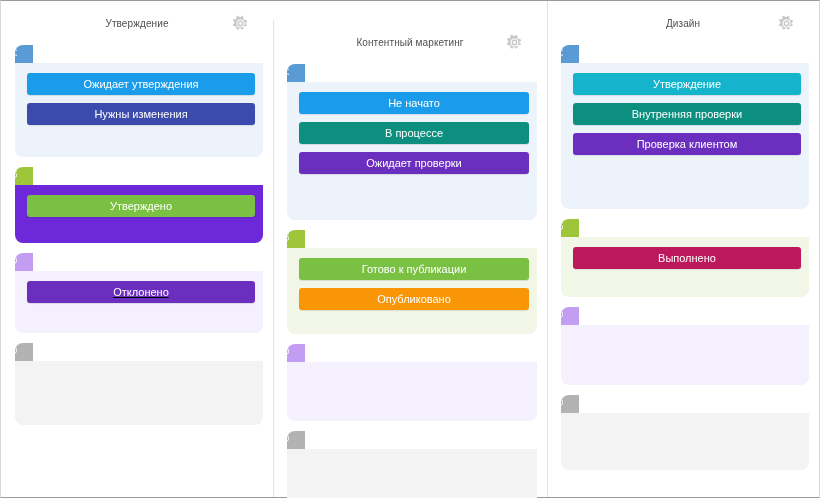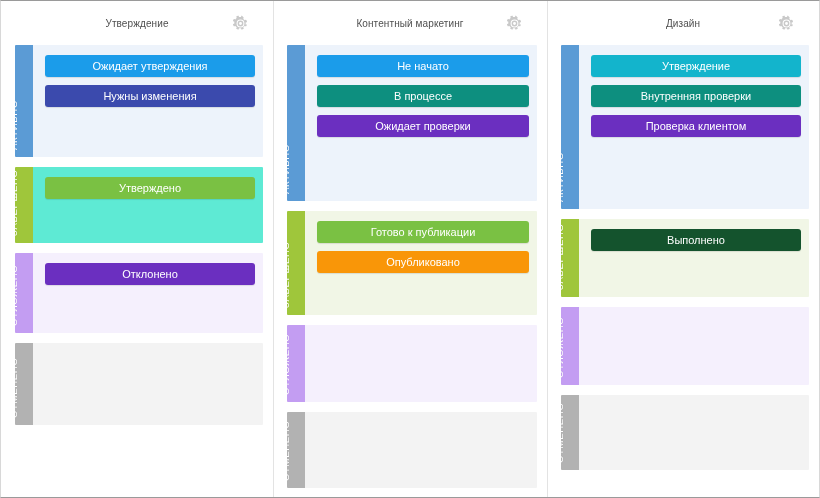--- a/index.html
+++ b/index.html
@@ -19,21 +19,21 @@
     border-left:1px solid #d8d8d8;
     border-right:1px solid #d8d8d8;
     box-sizing:border-box;
   }
   .column{
     position:relative;
     box-sizing:border-box;
     padding:0;
   }
   .col-1{width:272px;}
-  .col-2{width:274px;}
+  .col-2{width:274px;margin-top:19px;}
   .col-3{width:272px;}
   .col-sep{
     position:absolute;top:0;bottom:0;width:1px;background:#e3e3e3;
   }
   .col-head{
     height:44px;
     display:flex;
     align-items:center;
     justify-content:center;
     position:relative;
@@ -55,23 +55,24 @@
     cursor:pointer;
   }
   .gear svg{display:block;}
 
   .bands{position:relative;padding:0 10px 0 14px;}
 
   .band{
     position:relative;
     display:flex;
     margin-bottom:10px;
-    border-radius:1px;
+    border-radius:8px;
     overflow:hidden;
     box-sizing:border-box;
+    flex-direction:column;
   }
   .band-tab{
     width:18px;
     flex:0 0 18px;
     position:relative;
   }
   .band-tab span{
     position:absolute;
     left:50%;
     bottom:7px;
@@ -143,25 +144,25 @@
           </div>
           <div class="band-body" style="background: rgb(237, 243, 251);">
             <button class="chip" style="background: rgb(27, 156, 234);">Ожидает утверждения</button>
             <button class="chip" style="background: rgb(59, 74, 173);">Нужны изменения</button>
           </div>
         </div>
         <div class="band band-complete" style="height: 76px;">
           <div class="band-tab" style="background: rgb(159, 198, 59);">
             <span>ЗАВЕРШЕНО</span>
           </div>
-          <div class="band-body" style="background: #5eead4;">
+          <div class="band-body" style="background: #6d28d9;">
             <button class="chip" style="background: rgb(122, 193, 67);">Утверждено</button>
           </div>
         </div>
-        <div class="band band-deferred" style="height: 80px;">
+        <div class="band band-deferred" style="height: 80px; text-decoration: underline;">
           <div class="band-tab" style="background: rgb(195, 157, 242);">
             <span>ОТЛОЖЕНО</span>
           </div>
           <div class="band-body" style="background: rgb(245, 240, 253);">
             <button class="chip" style="background: rgb(107, 47, 192);">Отклонено</button>
           </div>
         </div>
         <div class="band band-cancel" style="height: 82px;">
           <div class="band-tab" style="background: rgb(178, 178, 178);">
             <span>ОТМЕНЕНО</span>
@@ -234,21 +235,21 @@
             <button class="chip" style="background: rgb(19, 180, 204);">Утверждение</button>
             <button class="chip" style="background: rgb(13, 143, 127);">Внутренняя проверки</button>
             <button class="chip" style="background: rgb(107, 47, 192);">Проверка клиентом</button>
           </div>
         </div>
         <div class="band band-complete" style="height: 78px;">
           <div class="band-tab" style="background: rgb(159, 198, 59);">
             <span>ЗАВЕРШЕНО</span>
           </div>
           <div class="band-body" style="background: rgb(241, 246, 230);">
-            <button class="chip" style="background: #14532d;">Выполнено</button>
+            <button class="chip" style="background: #be185d;">Выполнено</button>
           </div>
         </div>
         <div class="band band-deferred" style="height: 78px;">
           <div class="band-tab" style="background: rgb(195, 157, 242);">
             <span>ОТЛОЖЕНО</span>
           </div>
           <div class="band-body" style="background: rgb(245, 240, 253);"></div>
         </div>
         <div class="band band-cancel" style="height: 75px;">
           <div class="band-tab" style="background: rgb(178, 178, 178);">

